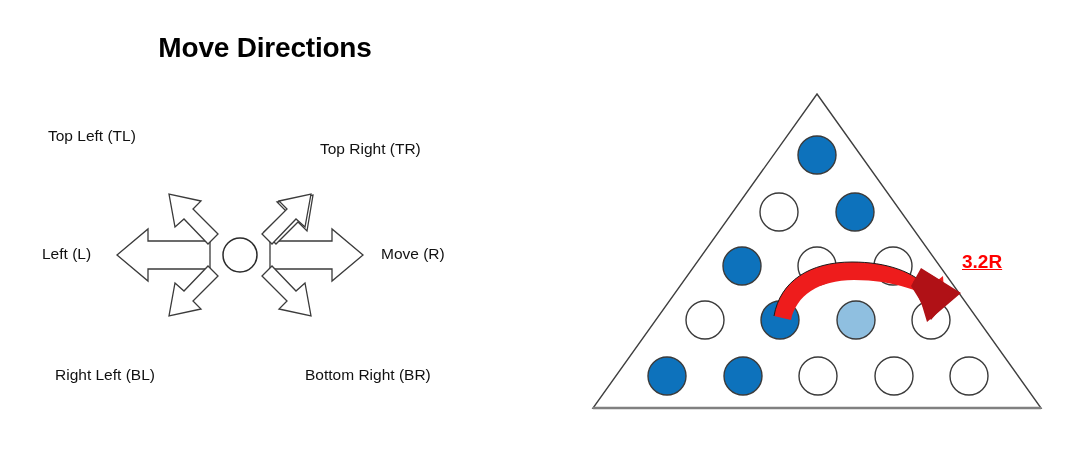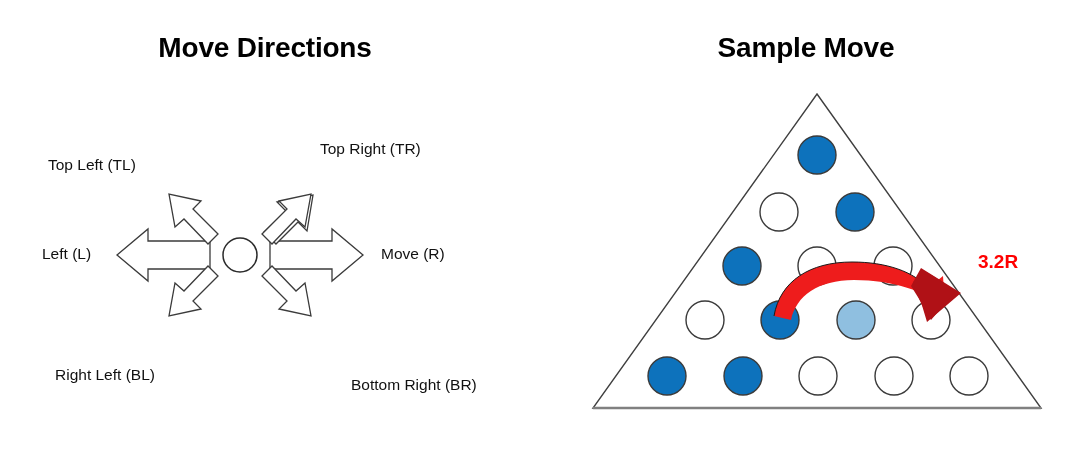--- a/index.html
+++ b/index.html
@@ -37,26 +37,26 @@
   #move-directions-title { transform: translateX(-6px); }
   #sample-move-title     { transform: translateX(-7px); }
 
   .dir-label {
     position: absolute;
     font-size: 15.5px;
     color: #111111;
     white-space: nowrap;
     line-height: 1;
   }
-  #label-tl { left: 48px;  top: 157px; }
+  #label-tl { left: 48px;  top: 128px; }
   #label-tr { left: 320px; top: 141px; text-align: center; }
   #label-l  { left: 42px;  top: 246px; }
   #label-r  { left: 381px; top: 246px; }
   #label-bl { left: 55px;  top: 367px; }
-  #label-br { left: 305px; top: 377px; margin-left: 46px; }
+  #label-br { left: 305px; top: 367px; }
 
   svg { display: block; }
   .arrows-svg {
     position: absolute;
     left: 0; top: 0;
     width: 542px; height: 459px;
   }
   .block-arrow {
     fill: #ffffff;
     stroke: #3b3b3b;
@@ -97,21 +97,21 @@
   .move-arc-outline { fill: none; stroke: #1a1a1a; stroke-width: 1.0; }
 
   .move-label {
     position: absolute;
     font-size: 19px;
     font-weight: bold;
     color: #ff0000;
     white-space: nowrap;
     line-height: 1;
   }
-  #move-distance-label { left: 436px; top: 252px; }
+  #move-distance-label { left: 420px; top: 252px; text-decoration: underline; }
 </style>
 </head>
 <body>
 
 <div class="panel" id="panel-left">
 
   <div class="panel-title" id="move-directions-title">Move Directions</div>
 
   <svg class="arrows-svg" viewBox="0 0 542 459">
 
@@ -146,21 +146,20 @@
   <div class="dir-label" id="label-tl">Top Left (TL)</div>
   <div class="dir-label" id="label-tr">Top Right (TR)</div>
   <div class="dir-label" id="label-l">Left (L)</div>
   <div class="dir-label" id="label-r">Move (R)</div>
   <div class="dir-label" id="label-bl">Right Left (BL)</div>
   <div class="dir-label" id="label-br">Bottom Right (BR)</div>
 </div>
 
 <div class="panel" id="panel-right">
 
-  <div class="panel-title" id="sample-move-title">Sample Move</div>
 
   <svg class="board-svg" viewBox="0 0 542 459">
 
     <polygon class="tri-outline" id="triangle-outline" points="275,94 499,408 51,408"></polygon>
     <line class="tri-base" x1="51" y1="408" x2="499" y2="408"></line>
 
     <g id="pegs-layer">
         <circle cx="275" cy="155" r="19" class="peg peg-filled"></circle>
         <circle cx="237" cy="212" r="19" class="peg peg-empty"></circle>
         <circle cx="313" cy="212" r="19" class="peg peg-filled"></circle>

